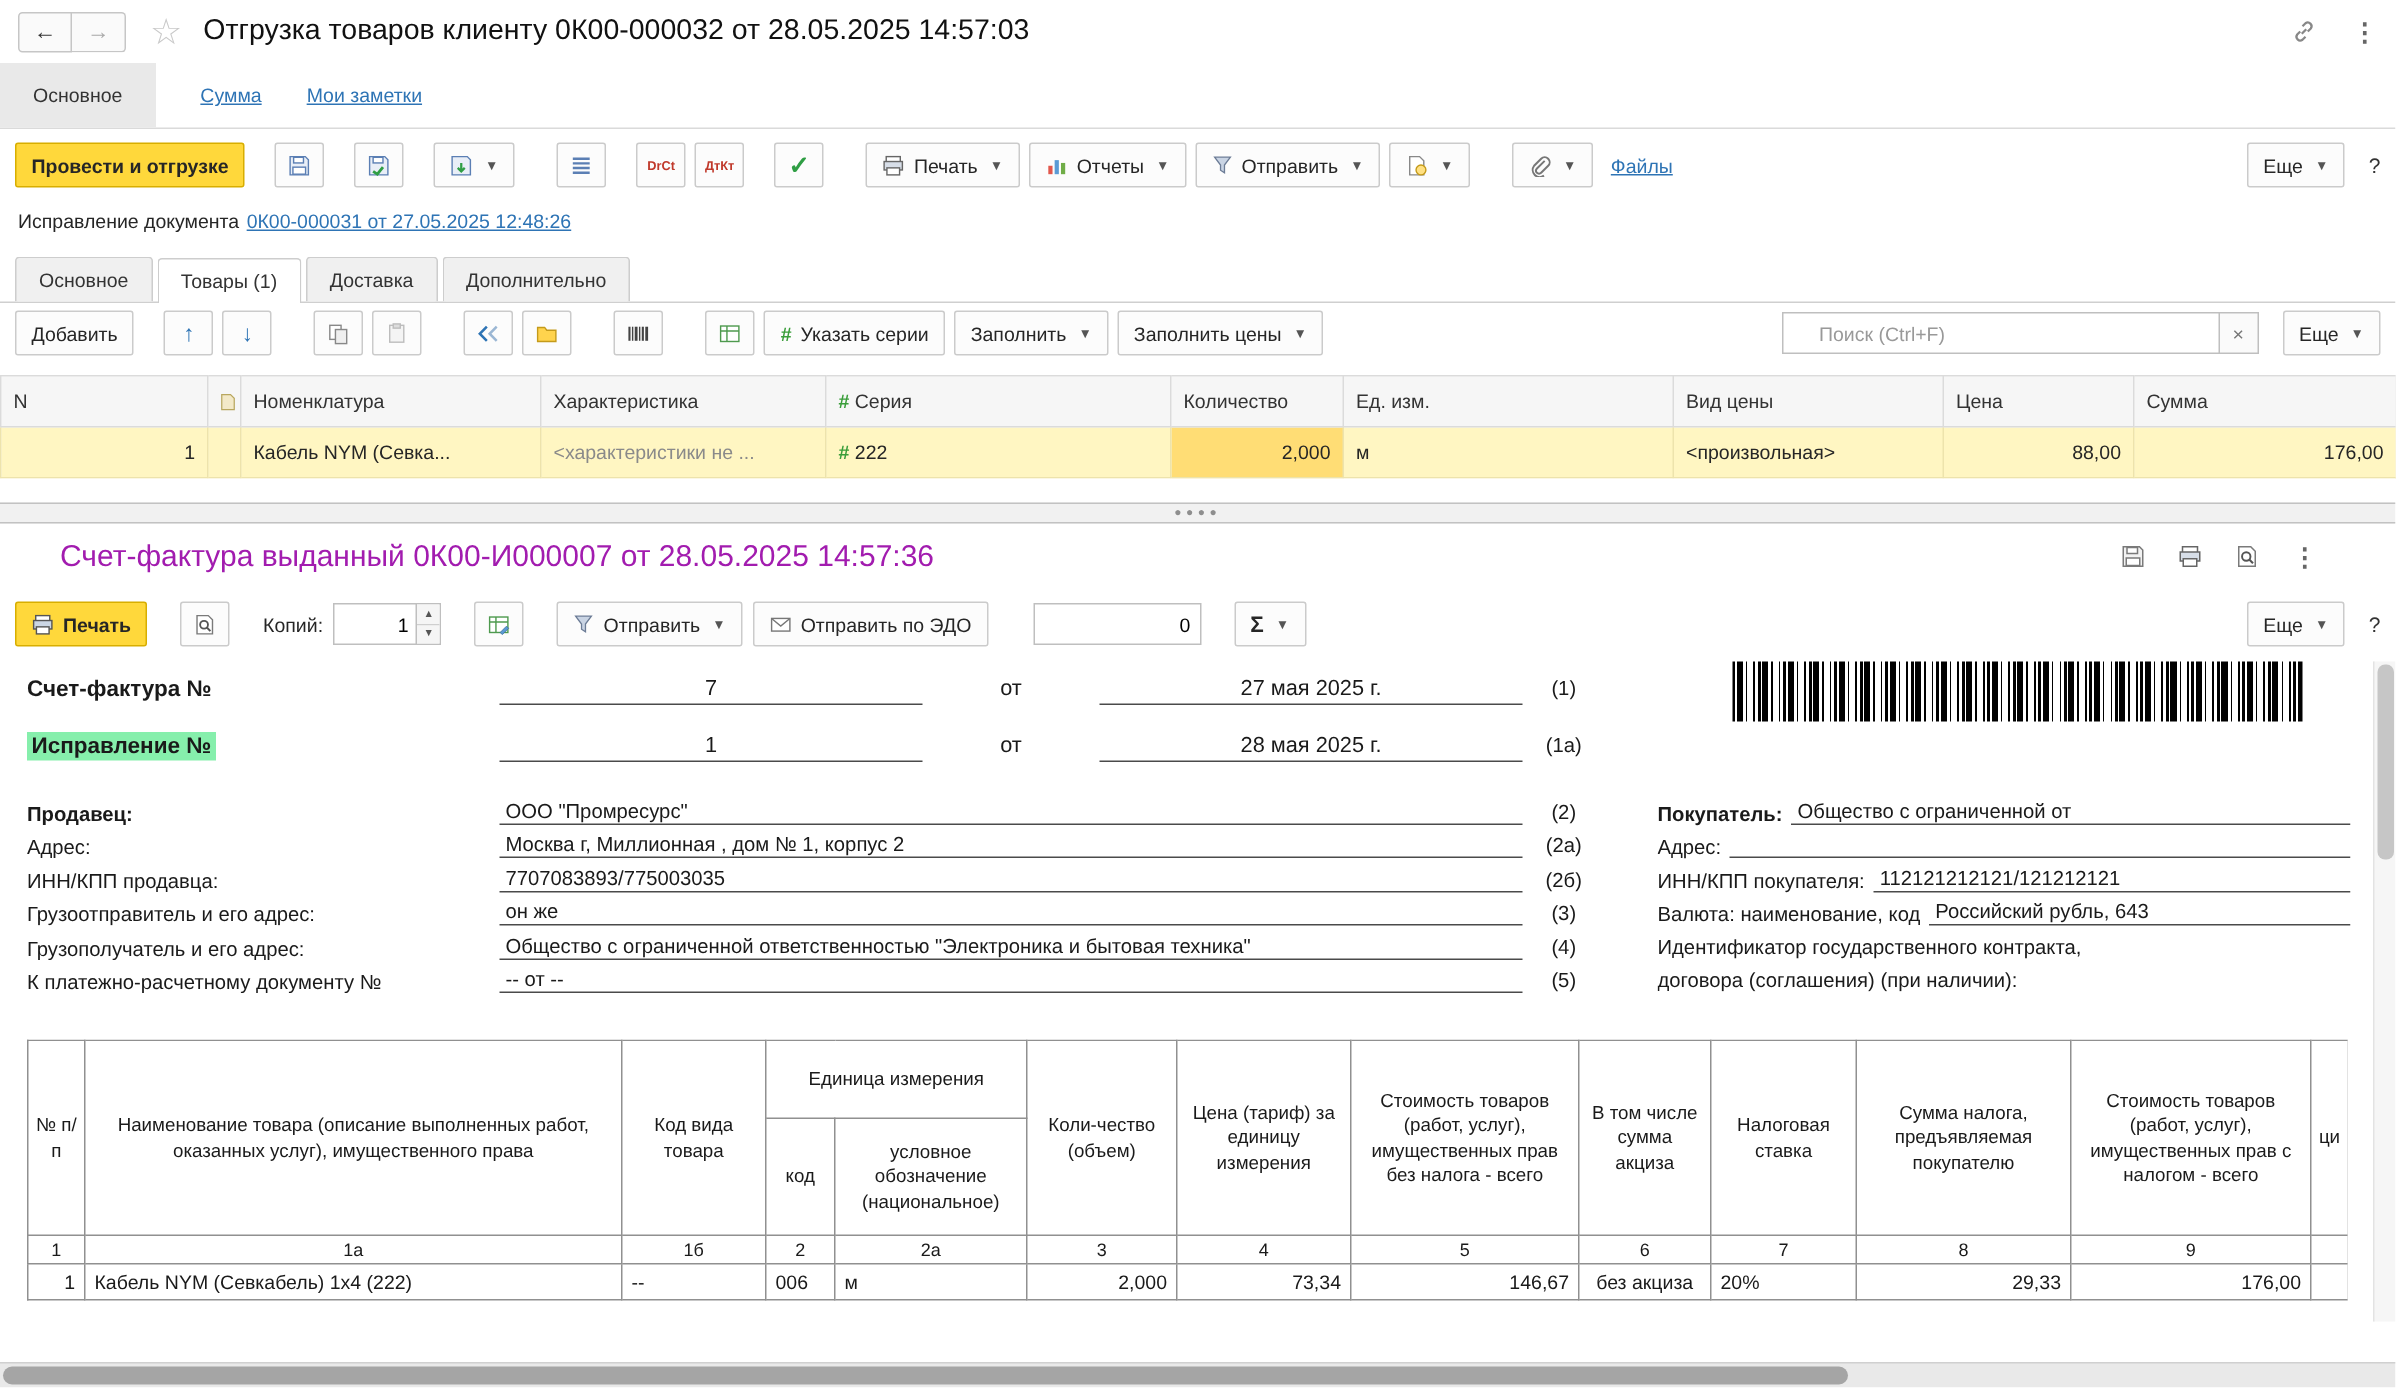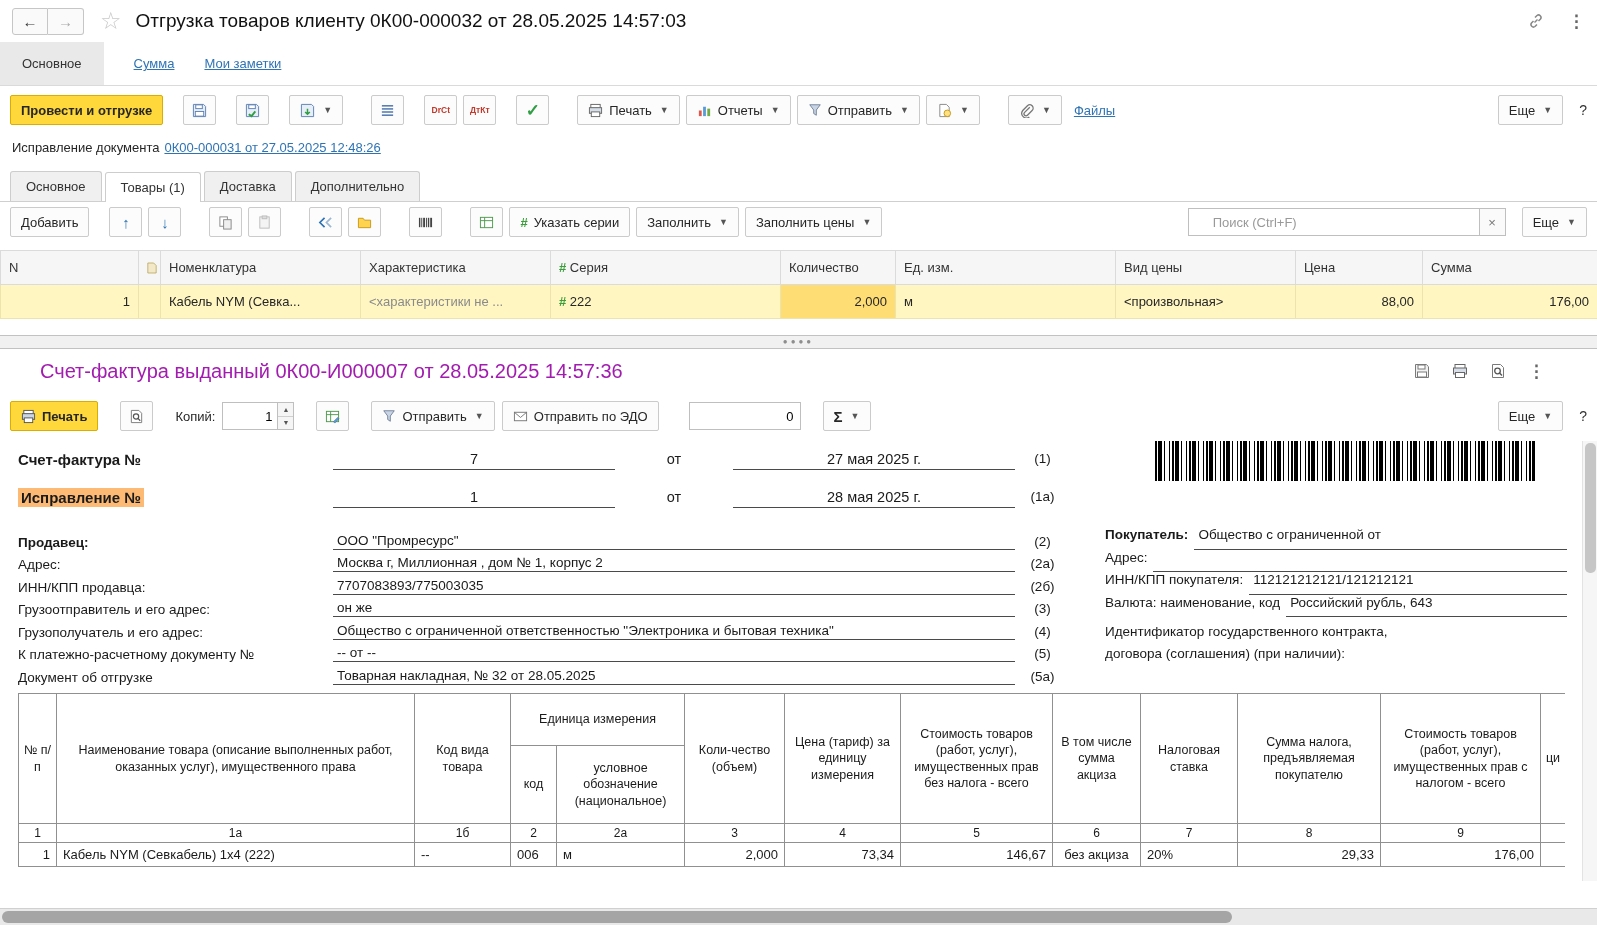--- a/index.html
+++ b/index.html
@@ -80,28 +80,28 @@
   .counter-input{width:112px;height:28px;border:1px solid #BFBFBF;text-align:right;padding:0 6px;font-size:13px;outline:none}
   .sigma{font-size:15px;font-weight:bold}
 
   .invoice-form{position:relative;height:252px;padding:12px 0 0 18px;font-size:13.5px;color:#1A1A1A}
   .form-left{width:1052px}
   .f-head{display:flex;align-items:flex-start;height:38px}
   .f-head .lab{width:315px;font-weight:bold;font-size:15px;padding-bottom:2px}
   .f-head .fld{width:282px;border-bottom:1px solid #4A4A4A;text-align:center;font-size:14.5px;padding-bottom:2px}
   .f-head .ot{width:118px;text-align:center;font-size:14.5px;padding-bottom:2px}
   .f-head .mark{width:55px;text-align:center;padding-bottom:2px}
-  .hl-yellow{background:#fdba74;padding:1px 3px}
+  .hl-yellow{background:#86efac;padding:1px 3px}
   .f-row{display:flex;align-items:flex-end;height:22.5px}
   .f-row .lab{width:315px;white-space:nowrap;overflow:hidden}
   .f-row .lab.b{font-weight:bold}
   .f-row .val{flex:1;border-bottom:1px solid #4A4A4A;padding:0 4px 1px;white-space:nowrap;overflow:hidden}
   .f-row .mark{width:55px;text-align:center;padding-bottom:1px}
   .form-right{position:absolute;left:1105px;top:88px;width:462px;overflow:hidden}
-  .fr-row{display:flex;height:22.5px}
+  .fr-row{display:flex;align-items:flex-end;height:22.5px}
   .fr-row .lab{white-space:nowrap;margin-right:6px}
   .fr-row .lab.b{font-weight:bold}
   .fr-row .val{flex:1;border-bottom:1px solid #4A4A4A;padding:0 4px 1px;white-space:nowrap;overflow:hidden}
   .fr-plain{height:22px;display:flex;align-items:flex-end;white-space:nowrap}
   .barcode{position:absolute;left:1155px;top:2px;width:380px;height:40px;
            background:repeating-linear-gradient(90deg,#000 0 2px,#fff 2px 3px,#000 3px 7px,#fff 7px 9px,
            #000 9px 10px,#fff 10px 14px,#000 14px 15px,#fff 15px 17px)}
 
   .invoice-table-wrap{height:200px;overflow:hidden;margin:2px 0 0 18px;width:1547px}
   table.inv{border-collapse:collapse;table-layout:fixed;width:1547px;font-size:12.5px;color:#1A1A1A}
@@ -573,25 +573,20 @@
       </div>
       <div class="f-row">
         <span class="lab">Грузополучатель и его адрес:</span>
         <span class="val">Общество с ограниченной ответственностью "Электроника и бытовая техника"</span>
         <span class="mark">(4)</span>
       </div>
       <div class="f-row">
         <span class="lab">К платежно-расчетному документу №</span>
         <span class="val">-- от --</span>
         <span class="mark">(5)</span>
-      </div>
-      <div class="f-row">
-        <span class="lab">Документ об отгрузке</span>
-        <span class="val">Товарная накладная, № 32 от 28.05.2025</span>
-        <span class="mark">(5а)</span>
       </div>
     </div>
 
     <div class="form-right">
       <div class="fr-row">
         <span class="lab b">Покупатель:</span>
         <span class="val">Общество с ограниченной от</span>
       </div>
       <div class="fr-row">
         <span class="lab">Адрес:</span>

